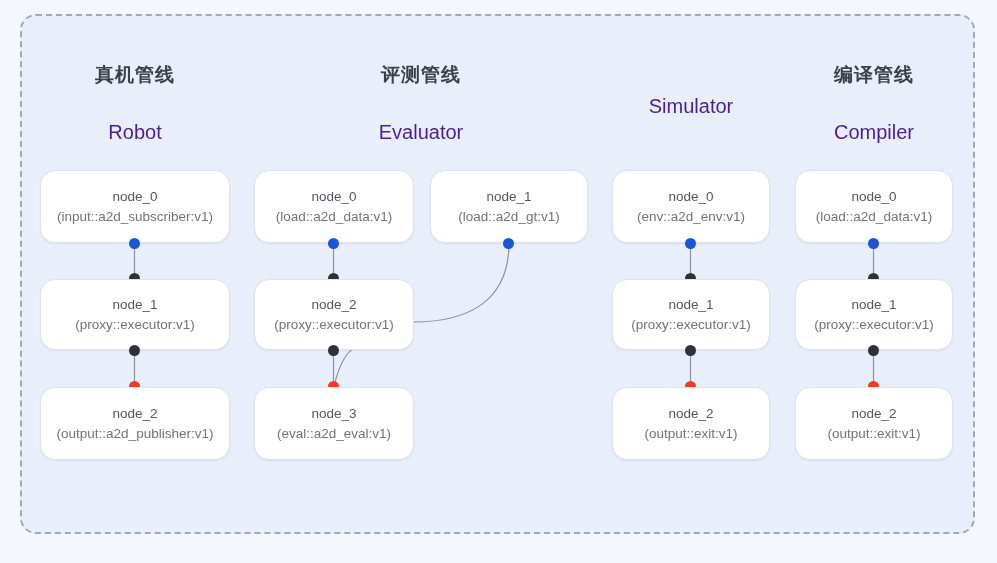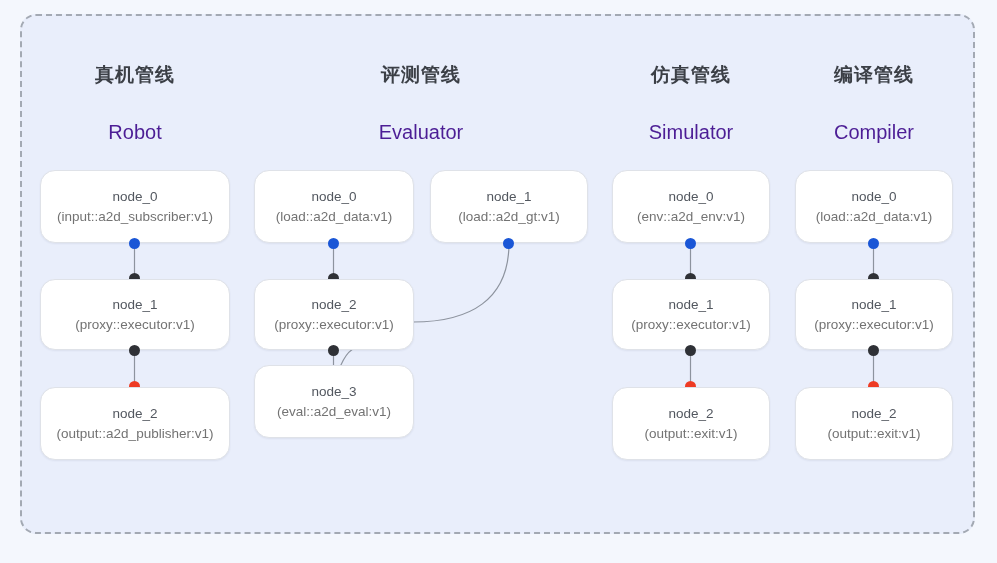--- a/index.html
+++ b/index.html
@@ -177,27 +177,26 @@
     <div class="dot blue" style="left:503px; top:238px;"></div>
 
     <div class="dot black" style="left:328px; top:273px;"></div>
     <div class="node" style="left:254px; top:279px; width:160px; height:71px;">
       <div class="nname">node_2</div>
       <div class="nspec">(proxy::executor:v1)</div>
     </div>
     <div class="dot black" style="left:328px; top:345px;"></div>
 
     <div class="dot red" style="left:328px; top:381px;"></div>
-    <div class="node" style="left:254px; top:365px; width:160px; height:73px;">
+    <div class="node" style="left:254px; top:387px; width:160px; height:73px;">
       <div class="nname">node_3</div>
       <div class="nspec">(eval::a2d_eval:v1)</div>
     </div>
 
     <div class="col-head" style="left:591px; top:62px;">
-      <div class="cn">仿真管线</div>
       <div class="en">Simulator</div>
     </div>
 
     <div class="node" style="left:612px; top:170px; width:158px; height:73px;">
       <div class="nname">node_0</div>
       <div class="nspec">(env::a2d_env:v1)</div>
     </div>
     <div class="dot blue" style="left:685px; top:238px;"></div>
 
     <div class="dot black" style="left:685px; top:273px;"></div>

